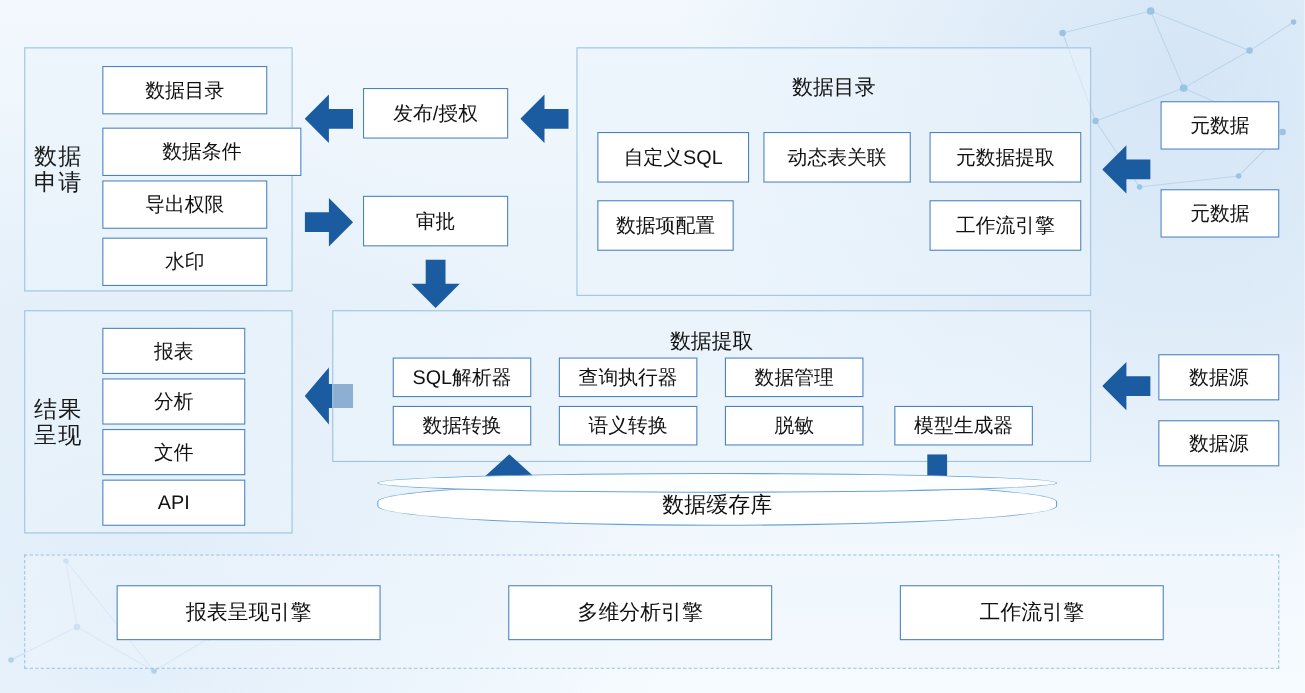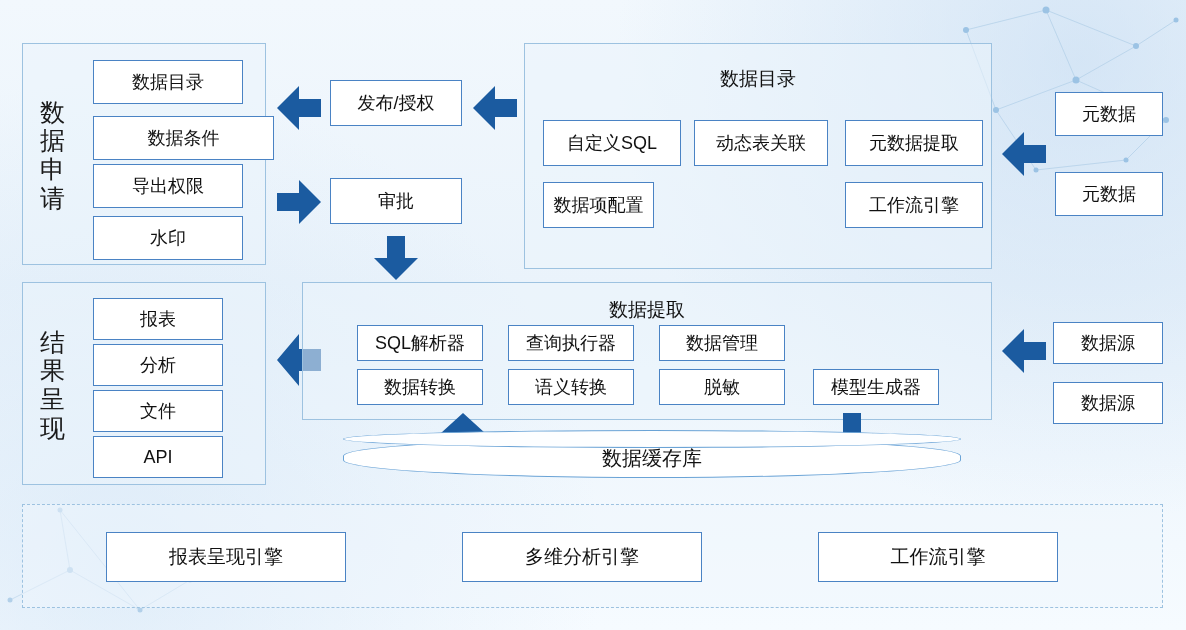--- a/index.html
+++ b/index.html
@@ -36,21 +36,21 @@
   .group-box.dashed {
     border-style: dashed;
     background: rgba(240,247,253,0.45);
   }
   .side-label {
     position: absolute;
     display: flex;
     align-items: center;
     justify-content: center;
     text-align: center;
-    font-size: 25px;
+    font-size: 21px;
     color: #1a1a1a;
     line-height: 1.15;
     letter-spacing: 1px;
   }
   .cell {
     position: absolute;
     box-sizing: border-box;
     border: 1px solid #4a83c4;
     background: #ffffff;
     display: flex;
@@ -182,21 +182,21 @@
 
   <div class="group-box" style="left:524px; top:43px; width:468px; height:226px;"></div>
   <div style="position:absolute; left:524px; top:66px; width:468px;">
     <div class="panel-title">数据目录</div>
   </div>
 
   <div class="cell" style="left:543px; top:120px; width:138px; height:46px;">自定义SQL</div>
   <div class="cell" style="left:694px; top:120px; width:134px; height:46px;">动态表关联</div>
   <div class="cell" style="left:845px; top:120px; width:138px; height:46px;">元数据提取</div>
 
-  <div class="cell" style="left:543px; top:182px; width:111px; height:46px;">数据项配置</div>
+  <div class="cell" style="left:543px; top:182px; width:124px; height:46px;">数据项配置</div>
   <div class="cell" style="left:845px; top:182px; width:138px; height:46px;">工作流引擎</div>
 
   <div class="arrow" style="left:1002px; top:128px; width:44px; height:52px;">
     <svg width="44" height="52" viewBox="0 0 44 52">
       <polygon points="0,26 22,4 22,17 44,17 44,35 22,35 22,48" fill="#1b5ba0"></polygon>
     </svg>
   </div>
 
   <div class="cell" style="left:1055px; top:92px; width:108px; height:44px;">元数据</div>
   <div class="cell" style="left:1055px; top:172px; width:108px; height:44px;">元数据</div>

